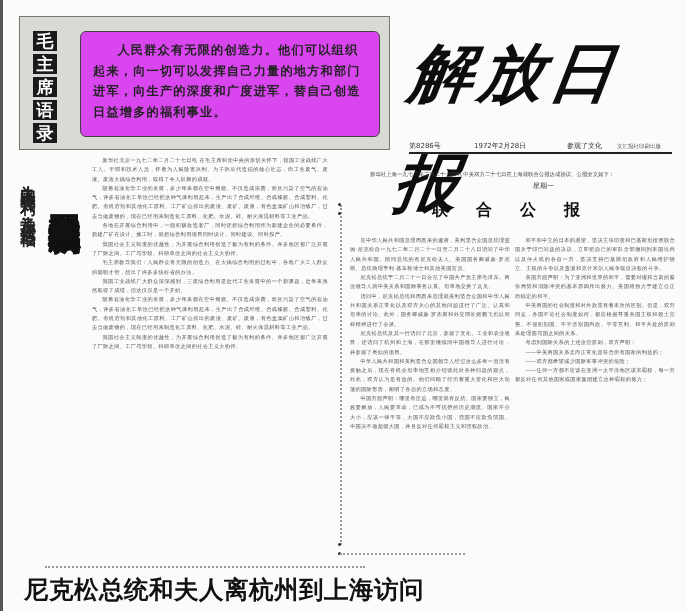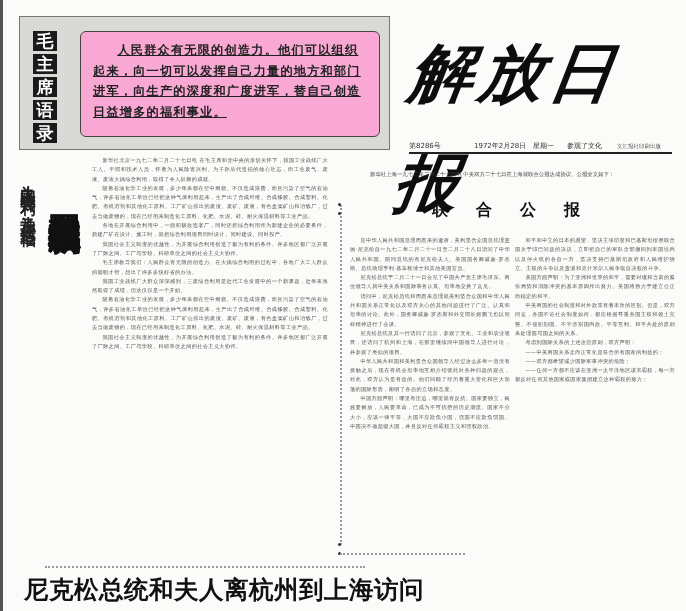--- a/index.html
+++ b/index.html
@@ -17,24 +17,24 @@
     position: absolute; left: 13px; top: 14px; width: 24px;
     display: flex; flex-direction: column; gap: 3px;
   }
   .quote-label span {
     display: block; width: 24px; height: 20px; background: #1a1a1a; color: #fff;
     font-family: "DejaVu Sans", sans-serif; font-weight: bold; font-size: 17px;
     line-height: 20px; text-align: center;
   }
   .quote-inner {
     position: absolute; left: 60px; top: 14px; width: 300px; height: 106px;
-    background: #f9a8d4; border: 1.5px solid #444; border-radius: 6px;
+    background: #d946ef; border: 1.5px solid #444; border-radius: 6px;
     padding: 8px 12px 6px 12px;
     font-family: "DejaVu Sans", sans-serif; font-weight: bold; font-size: 12.2px;
-    line-height: 20.5px; letter-spacing: 1.2px; text-indent: 2em; color: #222; text-decoration: underline;
+    line-height: 20.5px; letter-spacing: 1.2px; text-indent: 2em; color: #222;
   }
 
   
   .masthead-title {
     position: absolute; left: 410px; top: 18px; width: 260px; height: 110px;
     font-family: "DejaVu Serif", serif; font-weight: bold; font-style: italic;
     font-size: 64px; letter-spacing: 6px; line-height: 110px; color: #0d0d0d;
     transform: skewX(-8deg);
   }
   .issue-line {
@@ -116,21 +116,21 @@
     <span>语</span>
     <span>录</span>
   </div>
   <div class="quote-inner">人民群众有无限的创造力。他们可以组织起来，向一切可以发挥自己力量的地方和部门进军，向生产的深度和广度进军，替自己创造日益增多的福利事业。</div>
 </div>
 
 <div class="masthead-title">解放日报</div>
 <div class="issue-line">
   <span style="left:0;">第8286号</span>
   <span style="left:65px;">1972年2月28日</span>
-  <span style="left:124px;">星期一</span>
+  <span style="left:124px;margin-top:40px;">星期一</span>
   <span style="left:158px;">参观了文化</span>
   <span style="left:208px; font-size:5.5px; color:#555;">文汇报社印刷出版</span>
 </div>
 <div class="issue-rule"></div>
 
 <div class="slogan">
   <span>为人民除害兴利</span><span class="gap"></span><span>为子孙后代造福</span>
 </div>
 
 <div class="big-headline">我国工业战线综合利用取得新成就</div>

